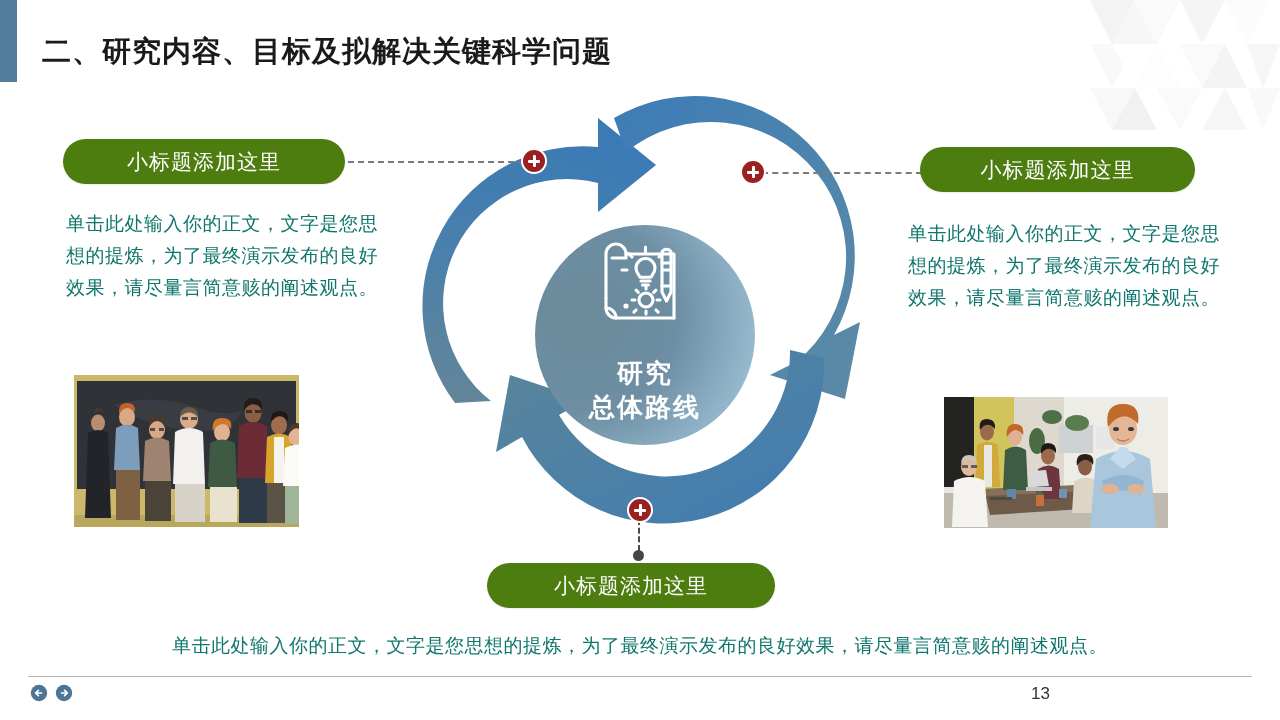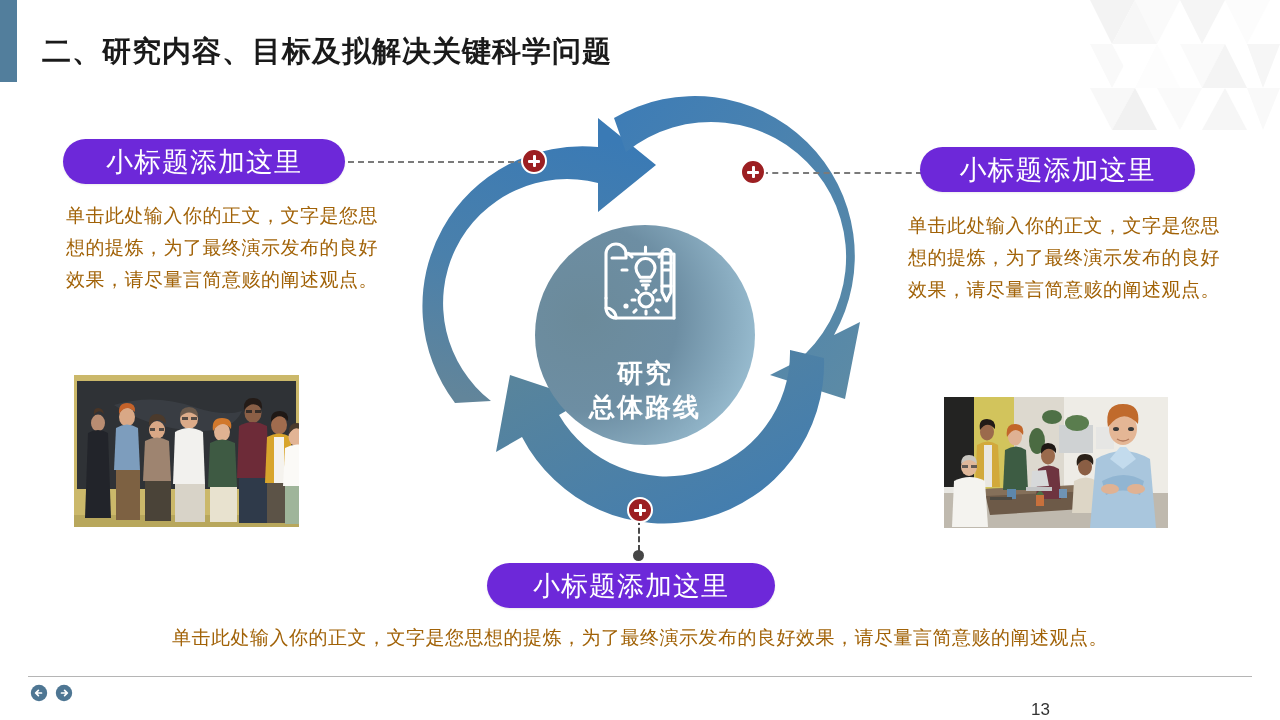--- a/index.html
+++ b/index.html
@@ -34,41 +34,42 @@
     font-size: 29px;
     font-weight: 700;
     color: #1a1a1a;
     letter-spacing: 1px;
     white-space: nowrap;
   }
 
   
   .pill {
     position: absolute;
-    background: #6d28d9;
+    background: #4d7c0f;
     border-radius: 999px;
     color: #ffffff;
     display: flex;
     align-items: center;
     justify-content: center;
-    font-size: 27px;
+    font-size: 21px;
     letter-spacing: 1px;
     box-shadow: 0 1px 2px rgba(0,0,0,0.08);
   }
   #pill-left  { left: 63px;  top: 139px; width: 282px; height: 45px; }
   #pill-right { left: 920px; top: 147px; width: 275px; height: 45px; }
   #pill-bottom{ left: 487px; top: 563px; width: 288px; height: 45px; }
 
   
   .body-text {
     position: absolute;
     font-size: 19px;
     line-height: 32px;
-    color: #a16207;
+    color: #0f766e;
     letter-spacing: 0.5px;
+    margin-top: 8px;
   }
   #text-left  { left: 66px;  top: 200px; width: 320px; }
   #text-right { left: 908px; top: 210px; width: 320px; }
   #text-bottom{
     left: 0; top: 622px; width: 1280px;
     text-align: center;
     font-size: 19px;
   }
 
   
@@ -145,21 +146,21 @@
   .nav-btn {
     position: absolute;
     top: 684px;
     width: 18px; height: 18px;
   }
   #nav-back { left: 30px; }
   #nav-next { left: 55px; }
   .nav-btn svg { display: block; }
   .page-num {
     position: absolute;
-    right: 30px; top: 700px;
+    right: 30px; top: 684px;
     font-size: 17px;
     color: #333333;
   }
 </style>
 </head>
 <body>
 
 <div id="slide">
 
   <svg class="deco-tri" style="left:1090px; top:0; width:190px; height:130px;" viewBox="0 0 190 130">

